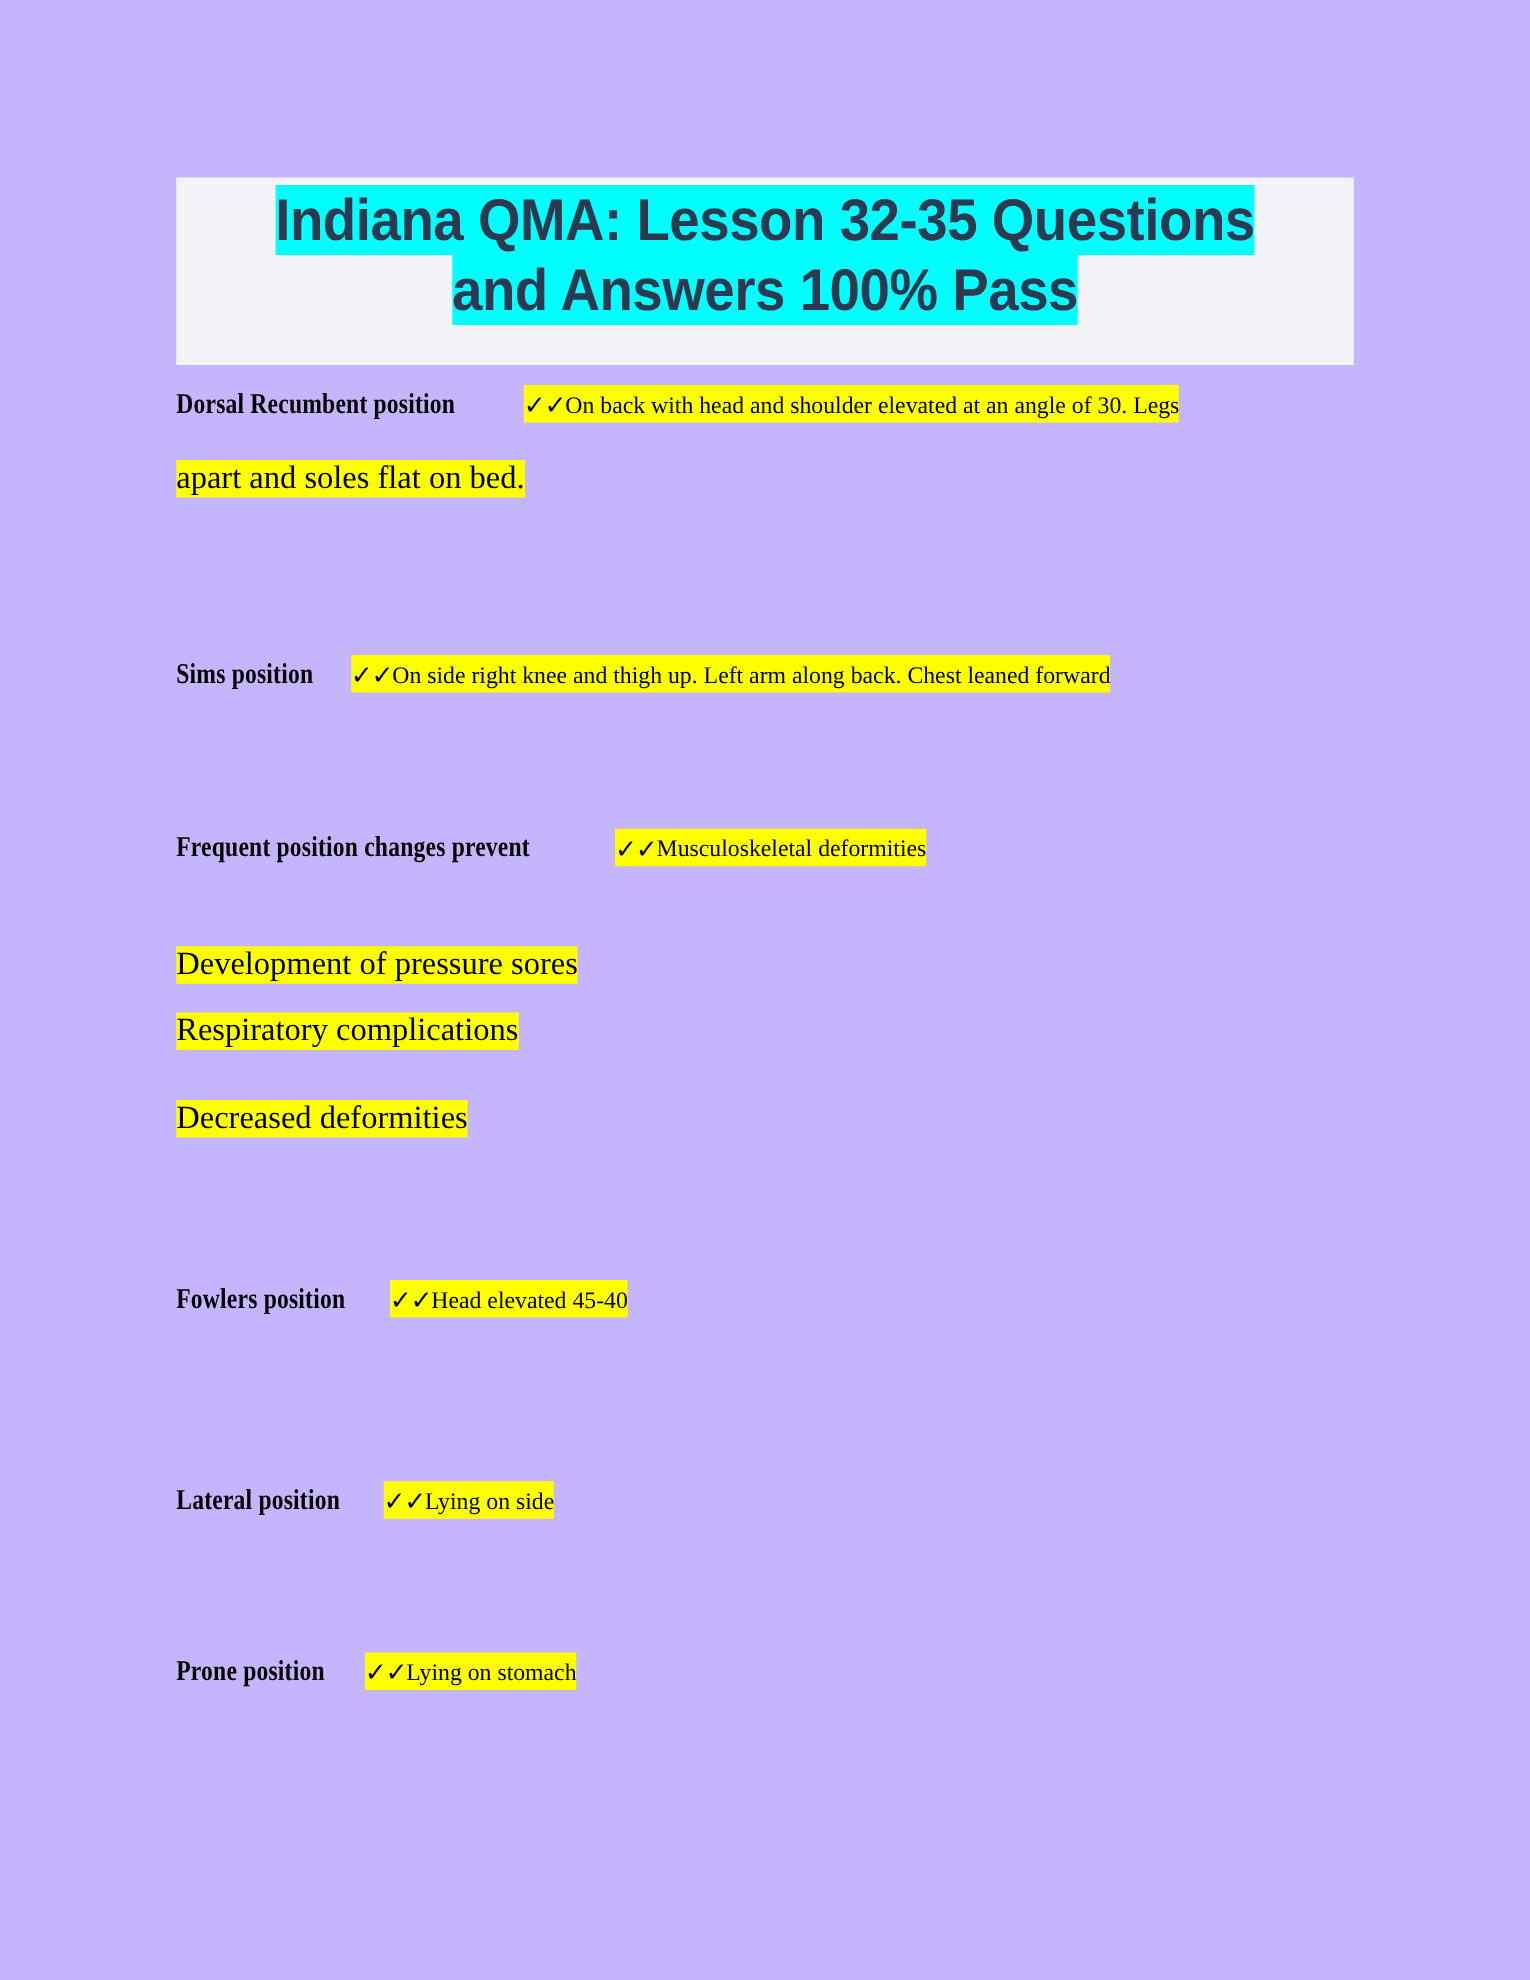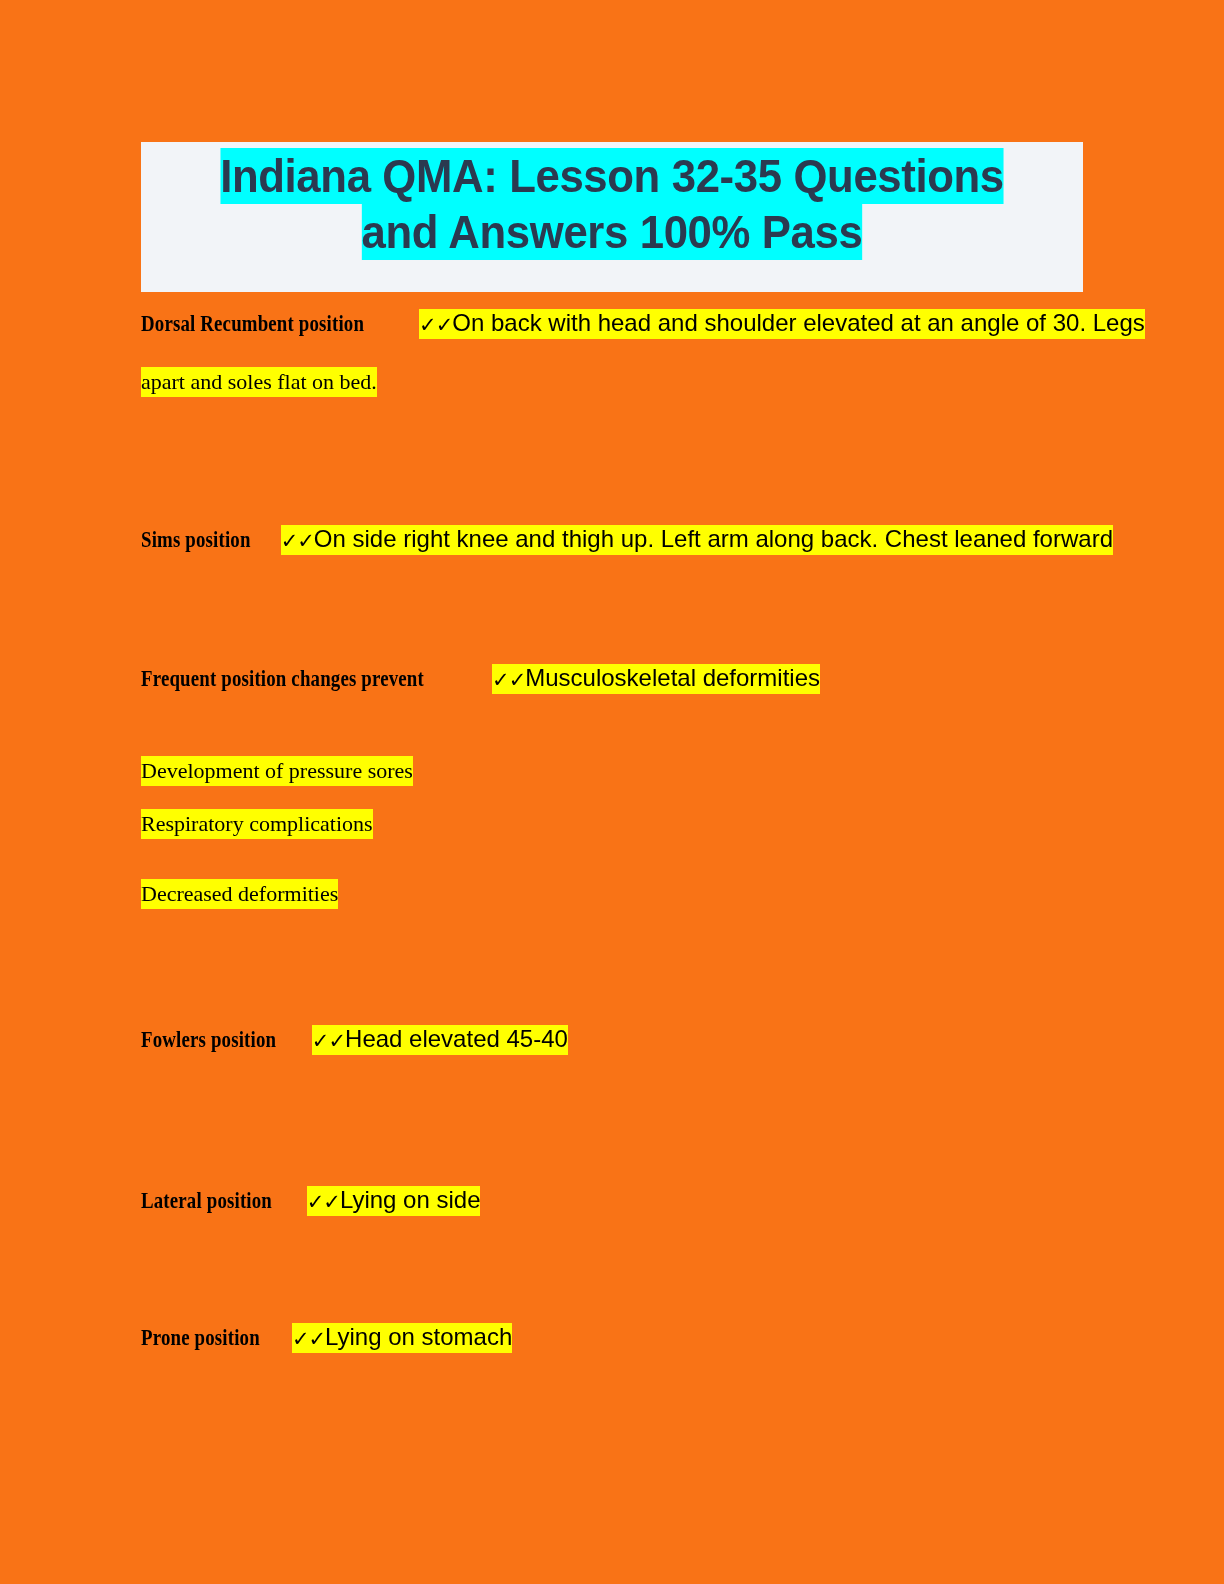--- a/index.html
+++ b/index.html
@@ -16,21 +16,21 @@
     font-family: "Liberation Serif", "DejaVu Serif", serif;
     -webkit-font-smoothing: antialiased;
   }
 
   .page {
     position: absolute;
     left: 0;
     top: 0;
     width: 1224px;
     height: 1584px;
-    background: #f97316;
+    background: #c4b5fd;
   }
 
   
   .doc-header {
     position: absolute;
     left: 141px;
     top: 142px;
     width: 942px;
     height: 150px;
     background: #f2f4f8;
@@ -96,31 +96,31 @@
     font-family: "DejaVu Sans", "Liberation Sans", sans-serif;
     font-weight: bold;
     font-size: 21px;
     letter-spacing: -1px;
     color: #000000;
     position: relative;
     top: 1px;
   }
 
   .ans {
-    font-family: Liberation Sans, sans-serif;
+    font-family: Liberation Serif, serif;
     font-weight: normal;
-    font-size: 24px;
+    font-size: 19px;
     color: #000000;
     text-align: right;
   }
 
   .ans-cont {
     font-family: "Liberation Serif", "DejaVu Serif", serif;
     font-weight: normal;
-    font-size: 22px;
+    font-size: 26px;
     color: #000000;
   }
 
   .gap-term { display: inline-block; width: 6px; }
 </style>
 </head>
 <body>
 
 <div class="page">
 

